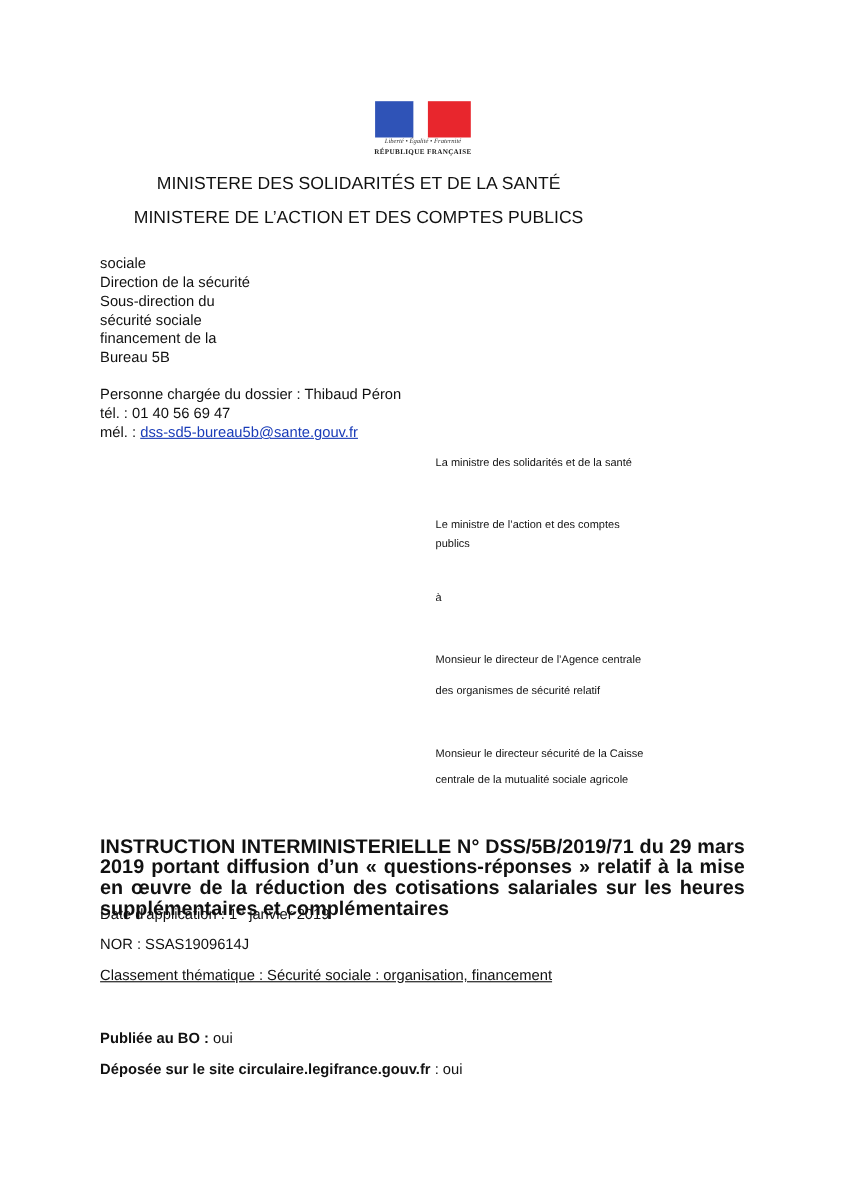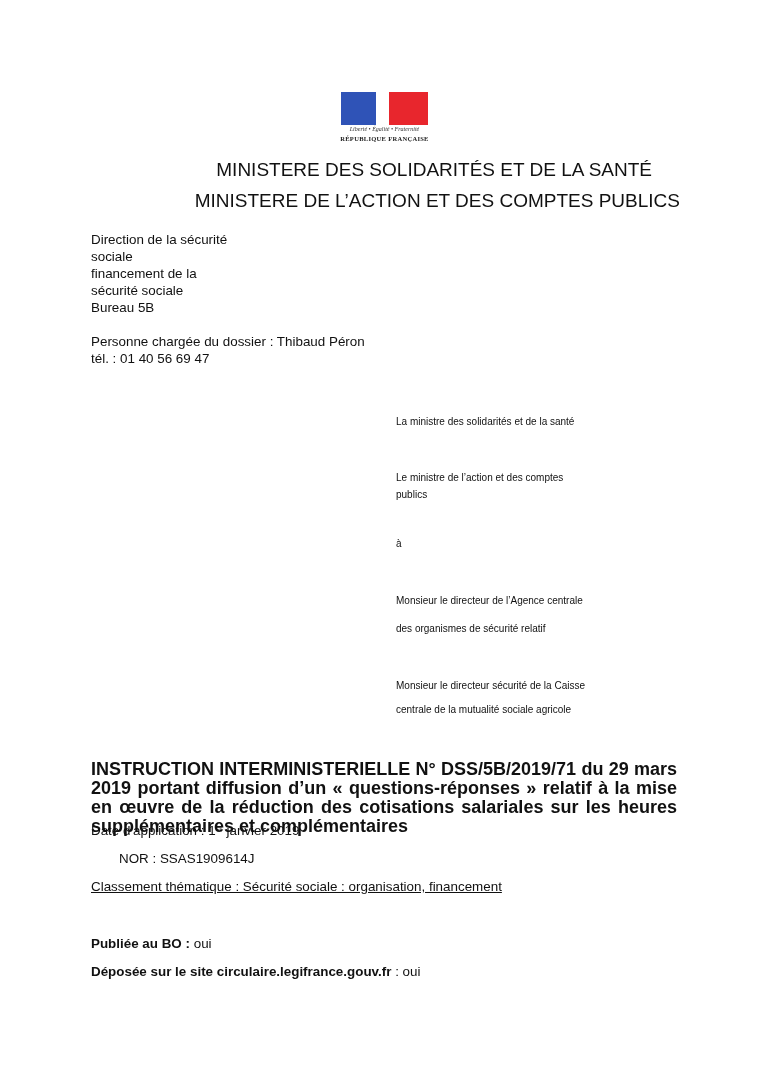--- a/index.html
+++ b/index.html
@@ -8,21 +8,21 @@
       font-family: "Liberation Sans", sans-serif; color: #111111; font-size: 13.4px;
     }
     .abs { position: absolute; }
     .logo { left: 337px; top: 92px; width: 95px; height: 54px; }
     .flag { position: absolute; left: 4px; top: 0; width: 87px; height: 33px; display: flex; }
     .flag .blue { width: 40%; background: #2f53b7; }
     .flag .white { width: 15%; background: #ffffff; }
     .flag .red { width: 45%; background: #e8262d; }
     .logo .motto { position: absolute; left: 0; top: 34px; width: 95px; text-align: center; font-family: "Liberation Serif", serif; font-style: italic; font-size: 6px; color: #333; }
     .logo .rf { position: absolute; left: 0; top: 43px; width: 95px; text-align: center; font-family: "Liberation Serif", serif; font-size: 6.5px; letter-spacing: 0.3px; color: #222; font-weight: bold; }
-    .ministry { left: 0; width: 652px; text-align: right; font-size: 19px; }
+    .ministry { left: 0; width: 652px; text-align: center; font-size: 16px; }
     .left-block { left: 91px; top: 231px; line-height: 17px; font-size: 13.4px; }
     .left-block a { color: #1a3cb8; text-decoration: underline; }
     .right { left: 396px; font-size: 10px; line-height: 17px; }
     .title { left: 91px; top: 760px; width: 586px; font-weight: bold; text-align: justify; text-align-last: left; line-height: 19px; font-size: 18px; }
     .meta { left: 91px; font-size: 13.4px; }
     sup { font-size: 8px; vertical-align: 5px; line-height: 0; text-align: center; }
     b { font-weight: bold; }
   </style>
 </head>
 <body>
@@ -31,41 +31,43 @@
   <div class="flag">
     <div class="blue"></div>
       <div class="white"></div>
       <div class="red"></div>
   </div>
   <div class="motto">Liberté • Égalité • Fraternité</div>
   <div class="rf">RÉPUBLIQUE FRANÇAISE</div>
 </div>
 
 <div class="abs ministry" style="top:159px;">MINISTERE DES SOLIDARITÉS ET DE LA SANTÉ</div>
-<div class="abs ministry" style="top:190px;margin-left:28px;">MINISTERE DE L’ACTION ET DES COMPTES PUBLICS</div>
+<div class="abs ministry" style="top:190px;">MINISTERE DE L’ACTION ET DES COMPTES PUBLICS</div>
 
 <div class="abs left-block">
+  <div>sociale</div>
   <div>Direction de la sécurité</div>
-  <div>sociale</div>
+  <div>Sous-direction du</div>
+  <div>sécurité sociale</div>
   <div>financement de la</div>
-  <div>sécurité sociale</div>
   <div>Bureau 5B</div>
   <div style="height:17px;"></div>
   <div>Personne chargée du dossier : Thibaud Péron</div>
   <div>tél. : 01 40 56 69 47</div>
+  <div><span>mél. : </span><a>dss-sd5-bureau5b@sante.gouv.fr</a></div>
 </div>
 
 <div class="abs right" style="top:413px;">La ministre des solidarités et de la santé</div>
 <div class="abs right" style="top:469px;">Le ministre de l’action et des comptes</div>
 <div class="abs right" style="top:486px;">publics</div>
 <div class="abs right" style="top:535px;">à</div>
 <div class="abs right" style="top:592px;">Monsieur le directeur de l’Agence centrale</div>
 <div class="abs right" style="top:620px;">des organismes de sécurité relatif</div>
 <div class="abs right" style="top:677px;">Monsieur le directeur sécurité de la Caisse</div>
 <div class="abs right" style="top:701px;">centrale de la mutualité sociale agricole</div>
 
 <div class="abs title">INSTRUCTION INTERMINISTERIELLE N° DSS/5B/2019/71 du 29 mars 2019 portant diffusion d’un « questions-réponses » relatif à la mise en œuvre de la réduction des cotisations salariales sur les heures supplémentaires et complémentaires</div>
 
 <div class="abs meta" style="top:823px;"><span>Date d'application : 1</span><sup>er</sup><span> janvier 2019</span></div>
-<div class="abs meta" style="top:851px;margin-left:28px;">NOR : SSAS1909614J</div>
+<div class="abs meta" style="top:851px;">NOR : SSAS1909614J</div>
 <div class="abs meta" style="top:879px;text-decoration:underline;">Classement thématique : Sécurité sociale : organisation, financement</div>
 <div class="abs meta" style="top:936px;"><b>Publiée au BO :</b><span> oui</span></div>
 <div class="abs meta" style="top:964px;"><b>Déposée sur le site circulaire.legifrance.gouv.fr</b><span> : oui</span></div>
 
 </body></html>

